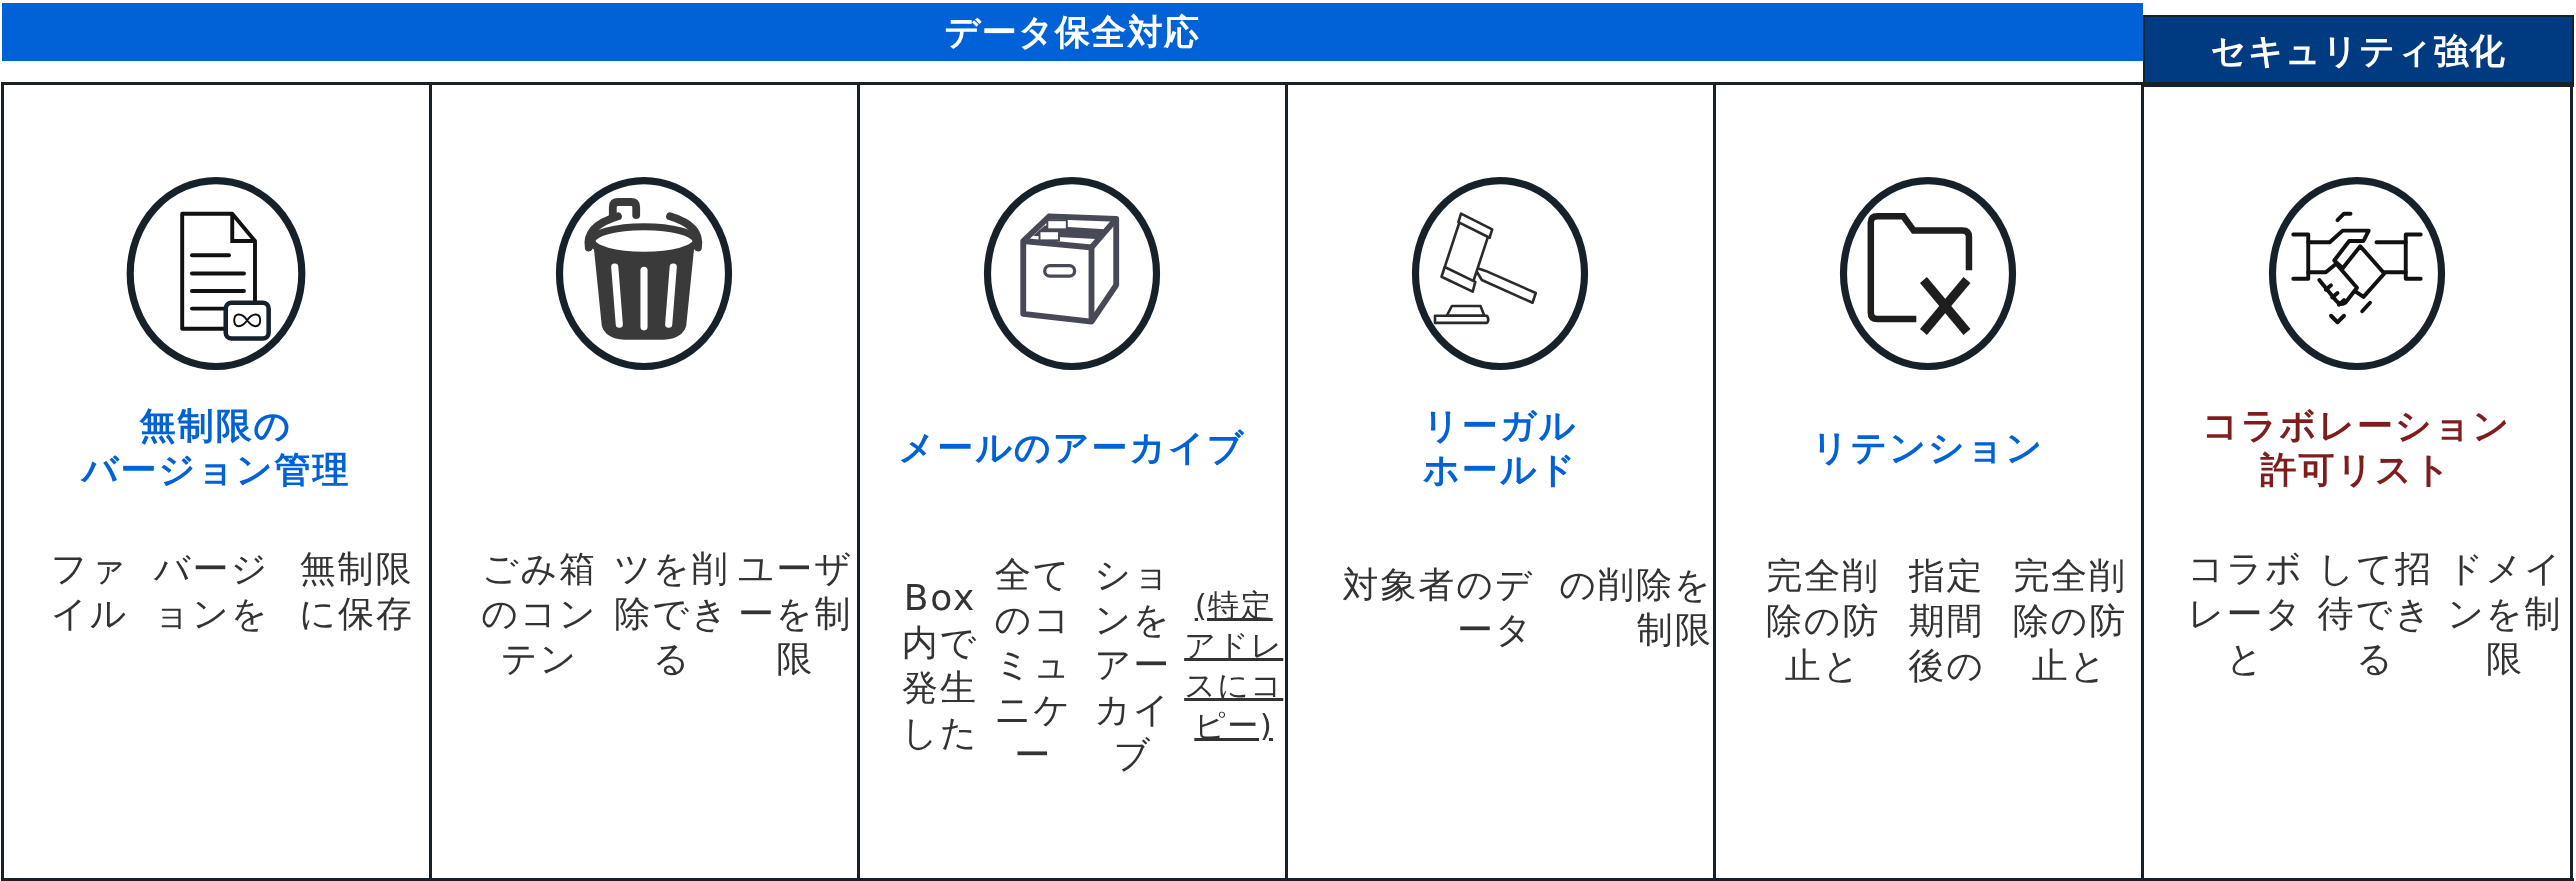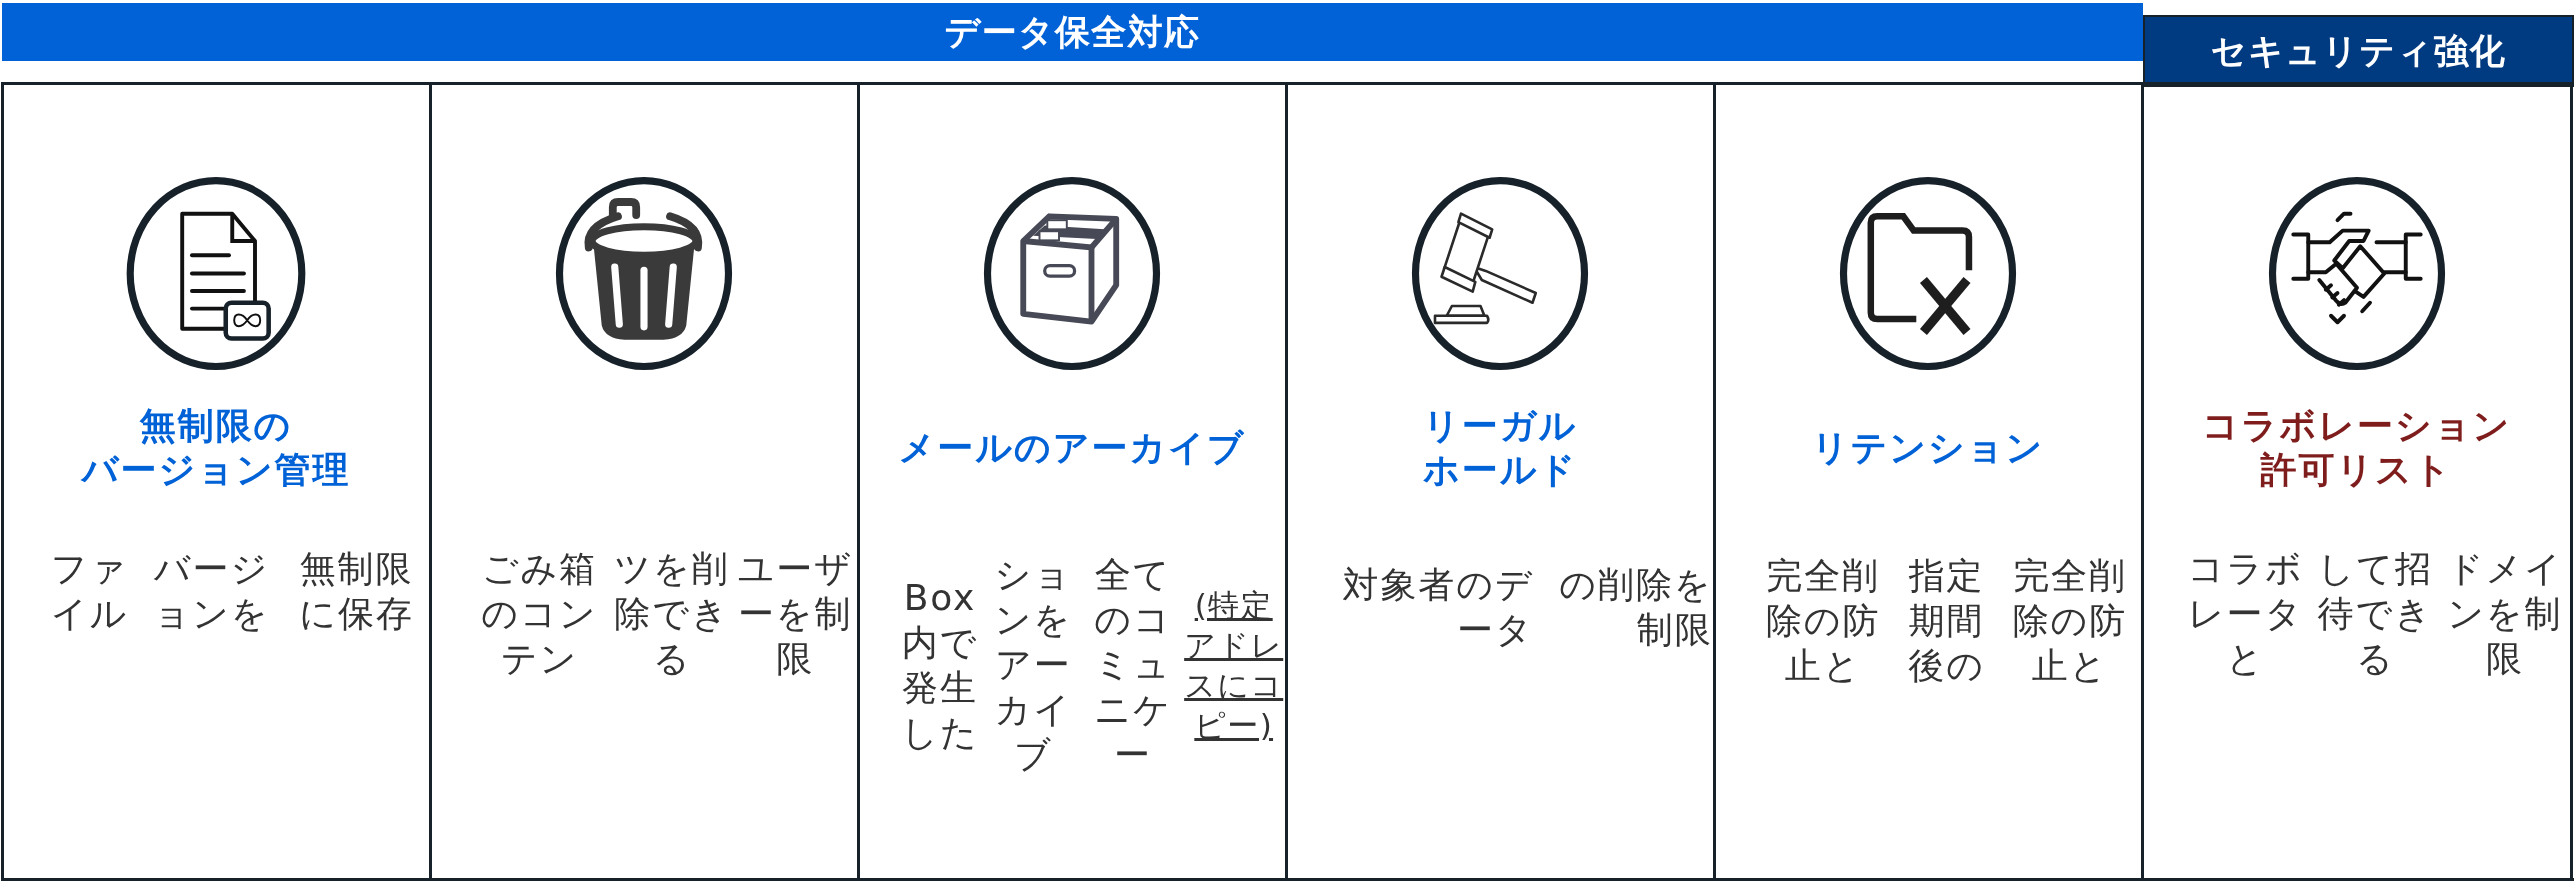--- a/index.html
+++ b/index.html
@@ -185,22 +185,22 @@
         <rect x="102" y="68" width="30" height="14" fill="#fff" stroke="#474a56" stroke-width="3"></rect>
         <rect x="90" y="85" width="30" height="14" fill="#fff" stroke="#474a56" stroke-width="3"></rect>
         <rect x="98" y="138" width="46" height="16" rx="8" fill="#fff" stroke="#474a56" stroke-width="5"></rect>
       </svg>
     </div>
     <div class="title">
       <span>メールのアーカイブ</span>
     </div>
     <div class="desc" style="top:467px;">
       <span>Box内で発生した</span>
+      <span>全てのコミュニケー</span>
       <span>ションをアーカイブ</span>
-      <span>全てのコミュニケー</span>
       <span class="small">(特定アドレスにコピー)</span>
     </div>
   </div>
 
   <div class="col">
     <div class="icon-wrap">
       <svg viewBox="0 0 280 300">
         <ellipse cx="140" cy="150" rx="130" ry="143" fill="none" stroke="#17212A" stroke-width="11"></ellipse>
         <g fill="#fff" stroke="#2a2a2a" stroke-width="4" stroke-linejoin="round">
           <path d="M100 140 L118 146 L195 180 L190 195 L112 160 Z"></path>

